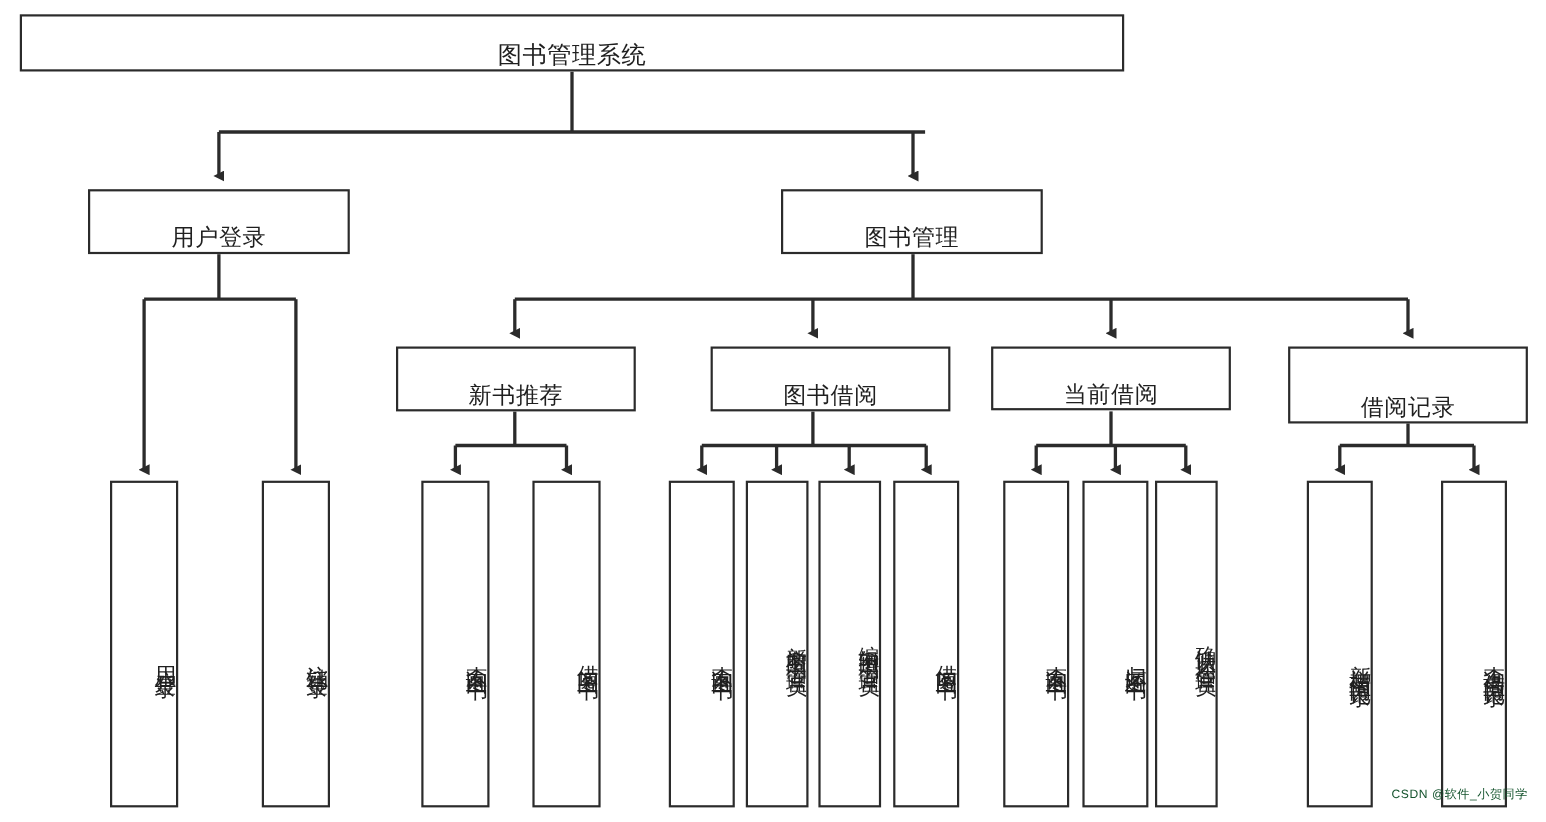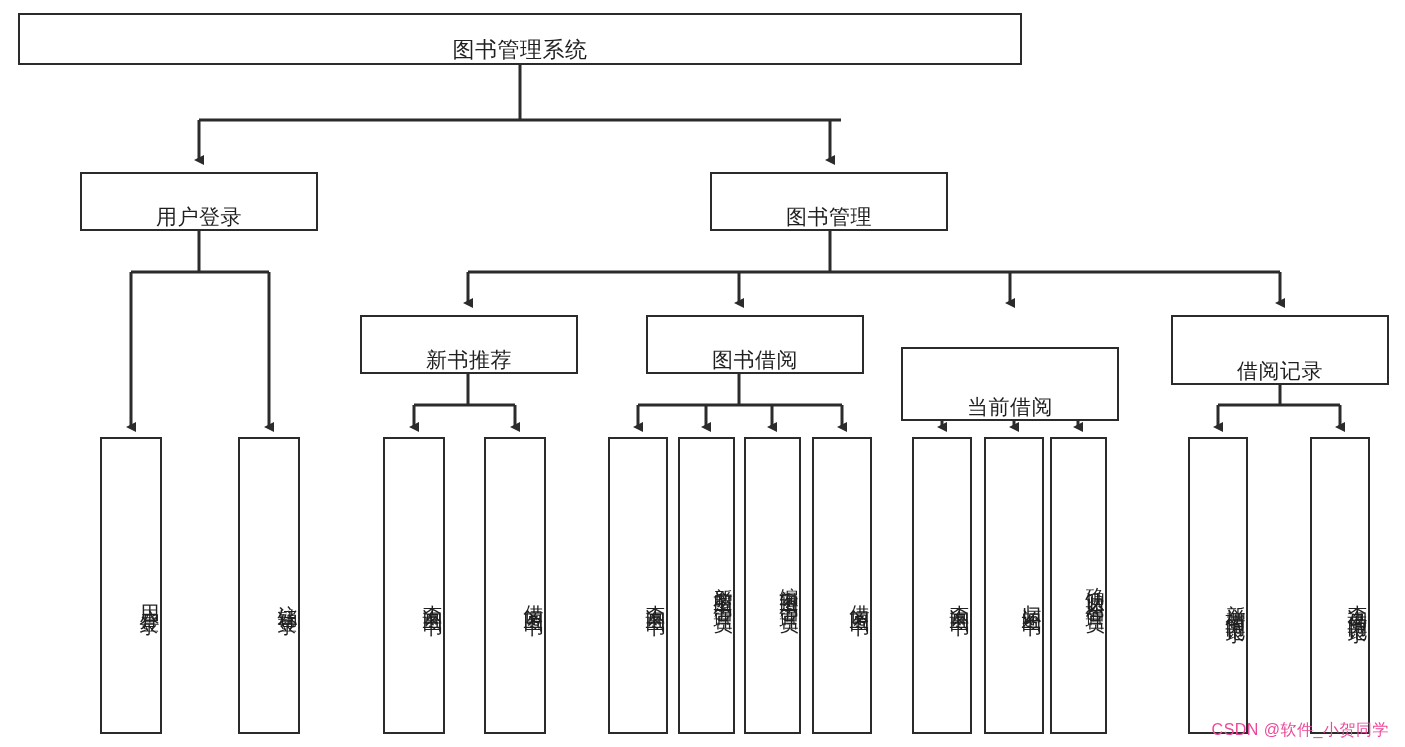--- a/index.html
+++ b/index.html
@@ -57,23 +57,23 @@
   }
   .leaf-text {
     writing-mode: vertical-rl;
     text-orientation: upright;
     letter-spacing: 4px;
     display: block;
   }
   .watermark {
     position: absolute;
     right: 16px;
-    bottom: 6px;
-    font-size: 16px;
-    color: #ec4899;
+    bottom: 18px;
+    font-size: 11px;
+    color: #14532d;
     letter-spacing: 0.5px;
     white-space: nowrap;
   }
 </style>
 </head>
 <body>
 
 <div id="canvas">
 
   <svg id="wires" viewBox="0 0 1405 747" xmlns="http://www.w3.org/2000/svg">
@@ -136,21 +136,21 @@
   <div class="node horiz" style="left:360px; top:315px; width:218px; height:59px;">
     <span>新书推荐</span>
   </div>
 
   <div class="node horiz" style="left:710px; top:172px; width:238px; height:59px;">
     <span>图书管理</span>
   </div>
   <div class="node horiz" style="left:630px; top:315px; width:218px; height:59px;margin-left:16px;">
     <span>图书借阅</span>
   </div>
-  <div class="node horiz" style="left:901px; top:315px; width:218px; height:74px;margin-top:32px;">
+  <div class="node horiz" style="left:901px; top:315px; width:218px; height:58px;">
     <span>当前借阅</span>
   </div>
   <div class="node horiz" style="left:1171px; top:315px; width:218px; height:70px;">
     <span>借阅记录</span>
   </div>
 
   <div class="node leaf" style="left:100px; top:437px; width:62px; height:297px;">
     <span class="leaf-text">用户登录</span>
   </div>
   <div class="node leaf" style="left:238px; top:437px; width:62px; height:297px;">

